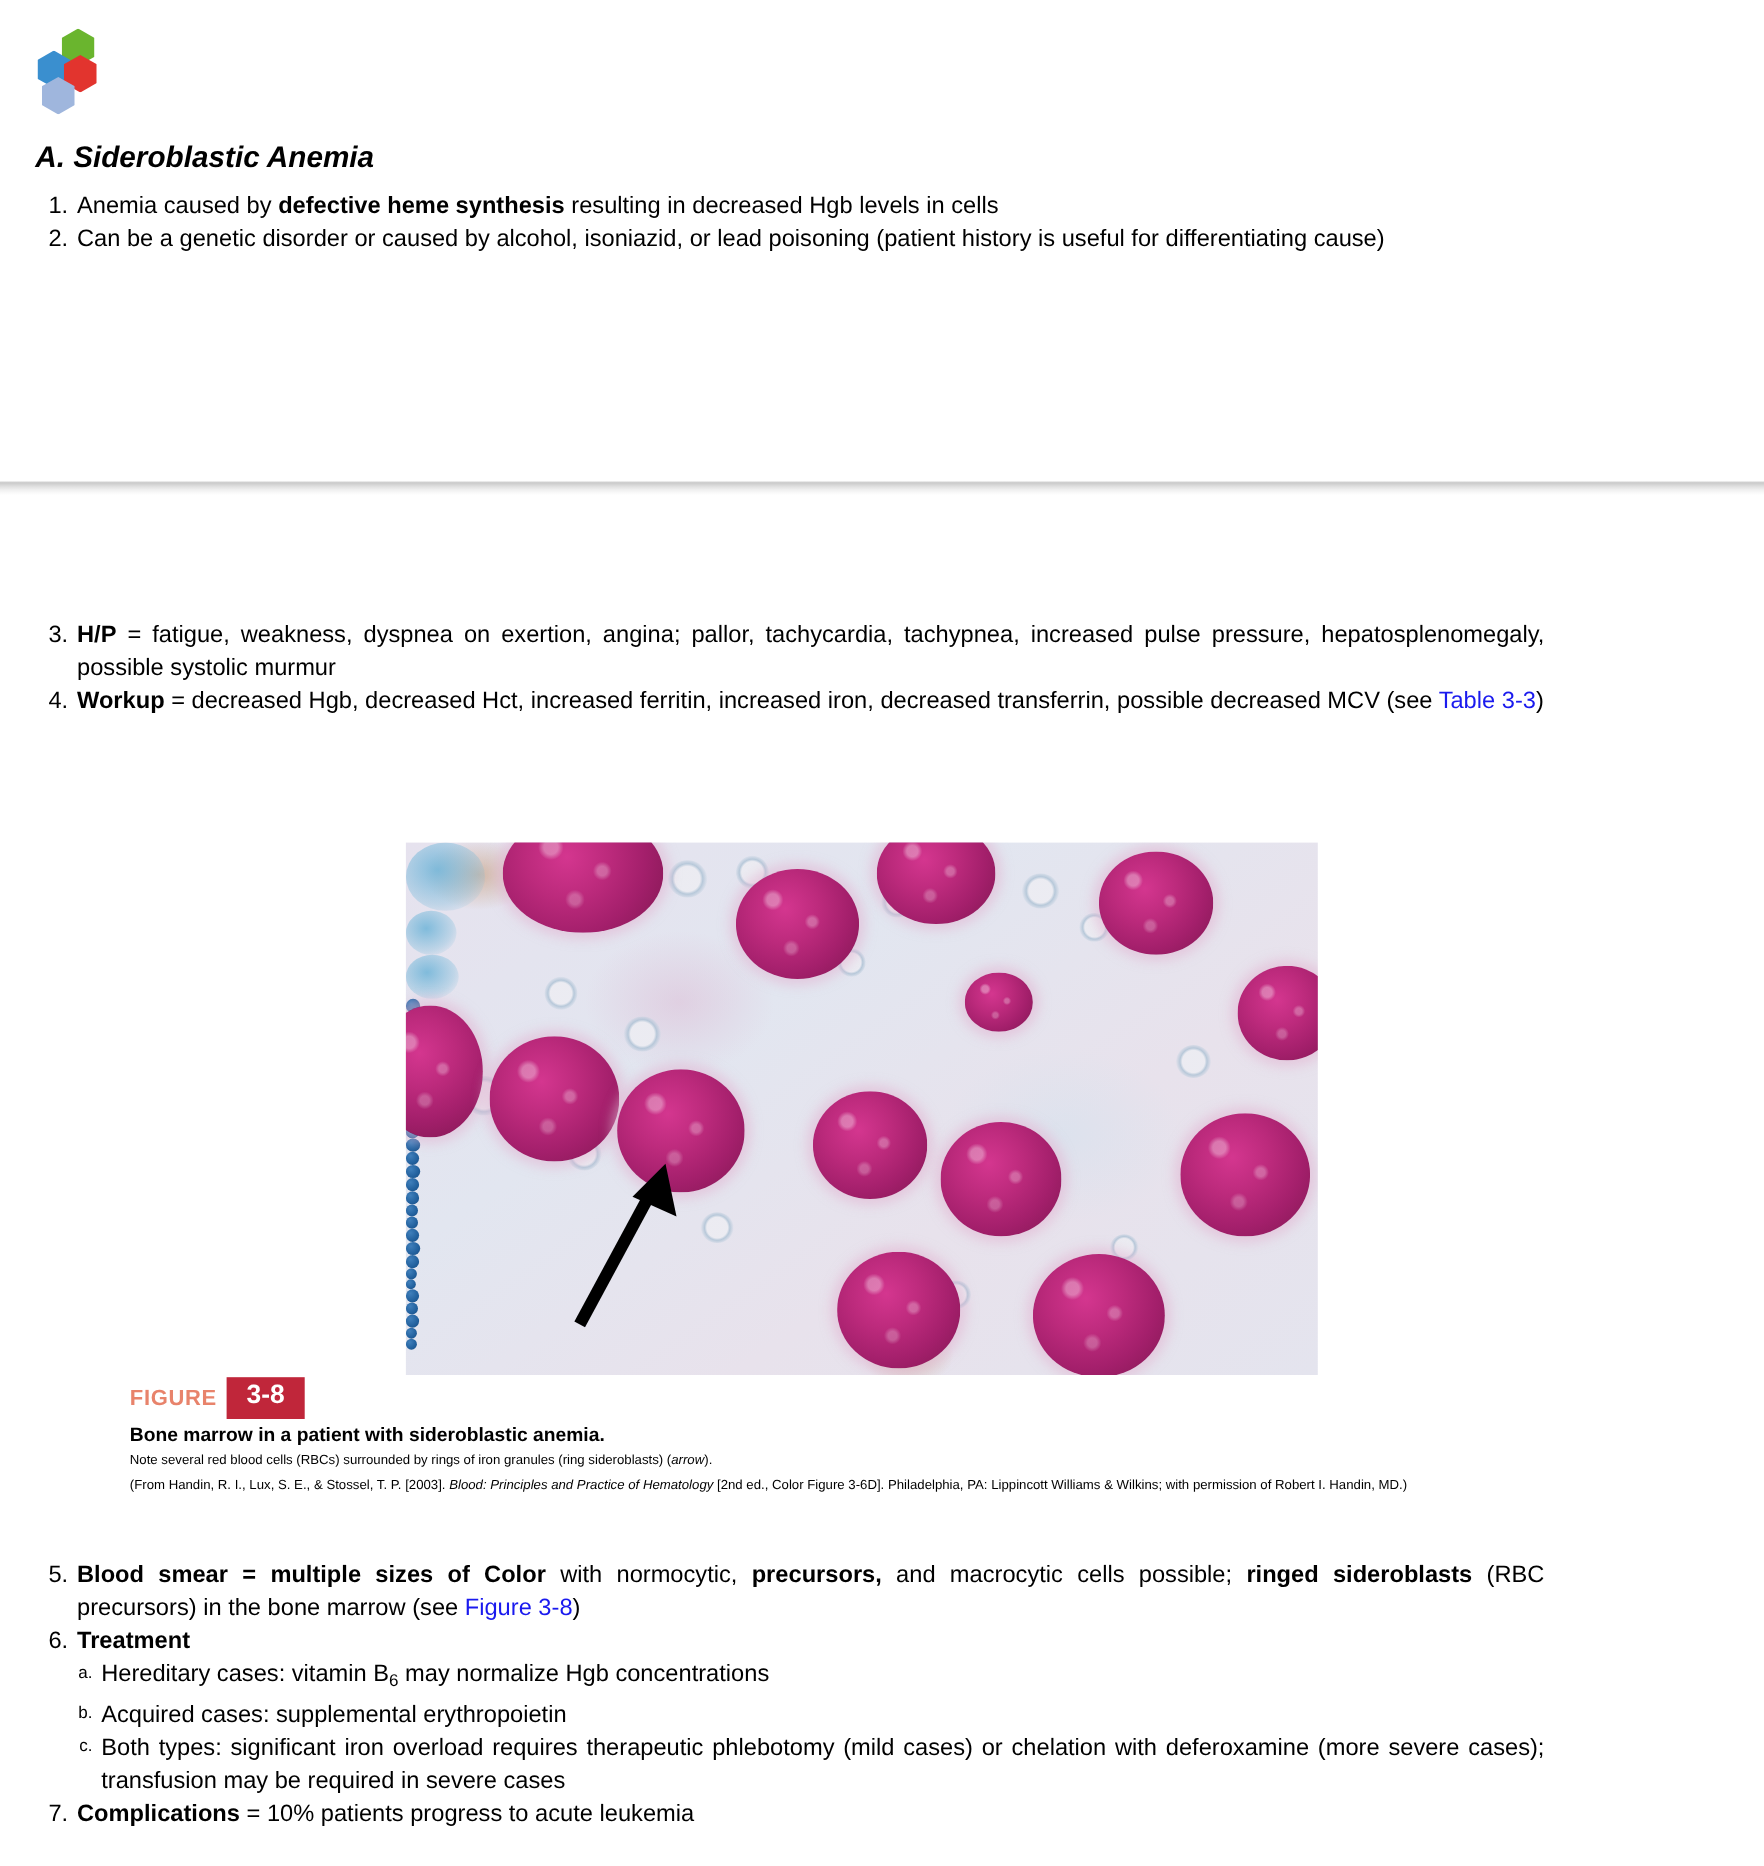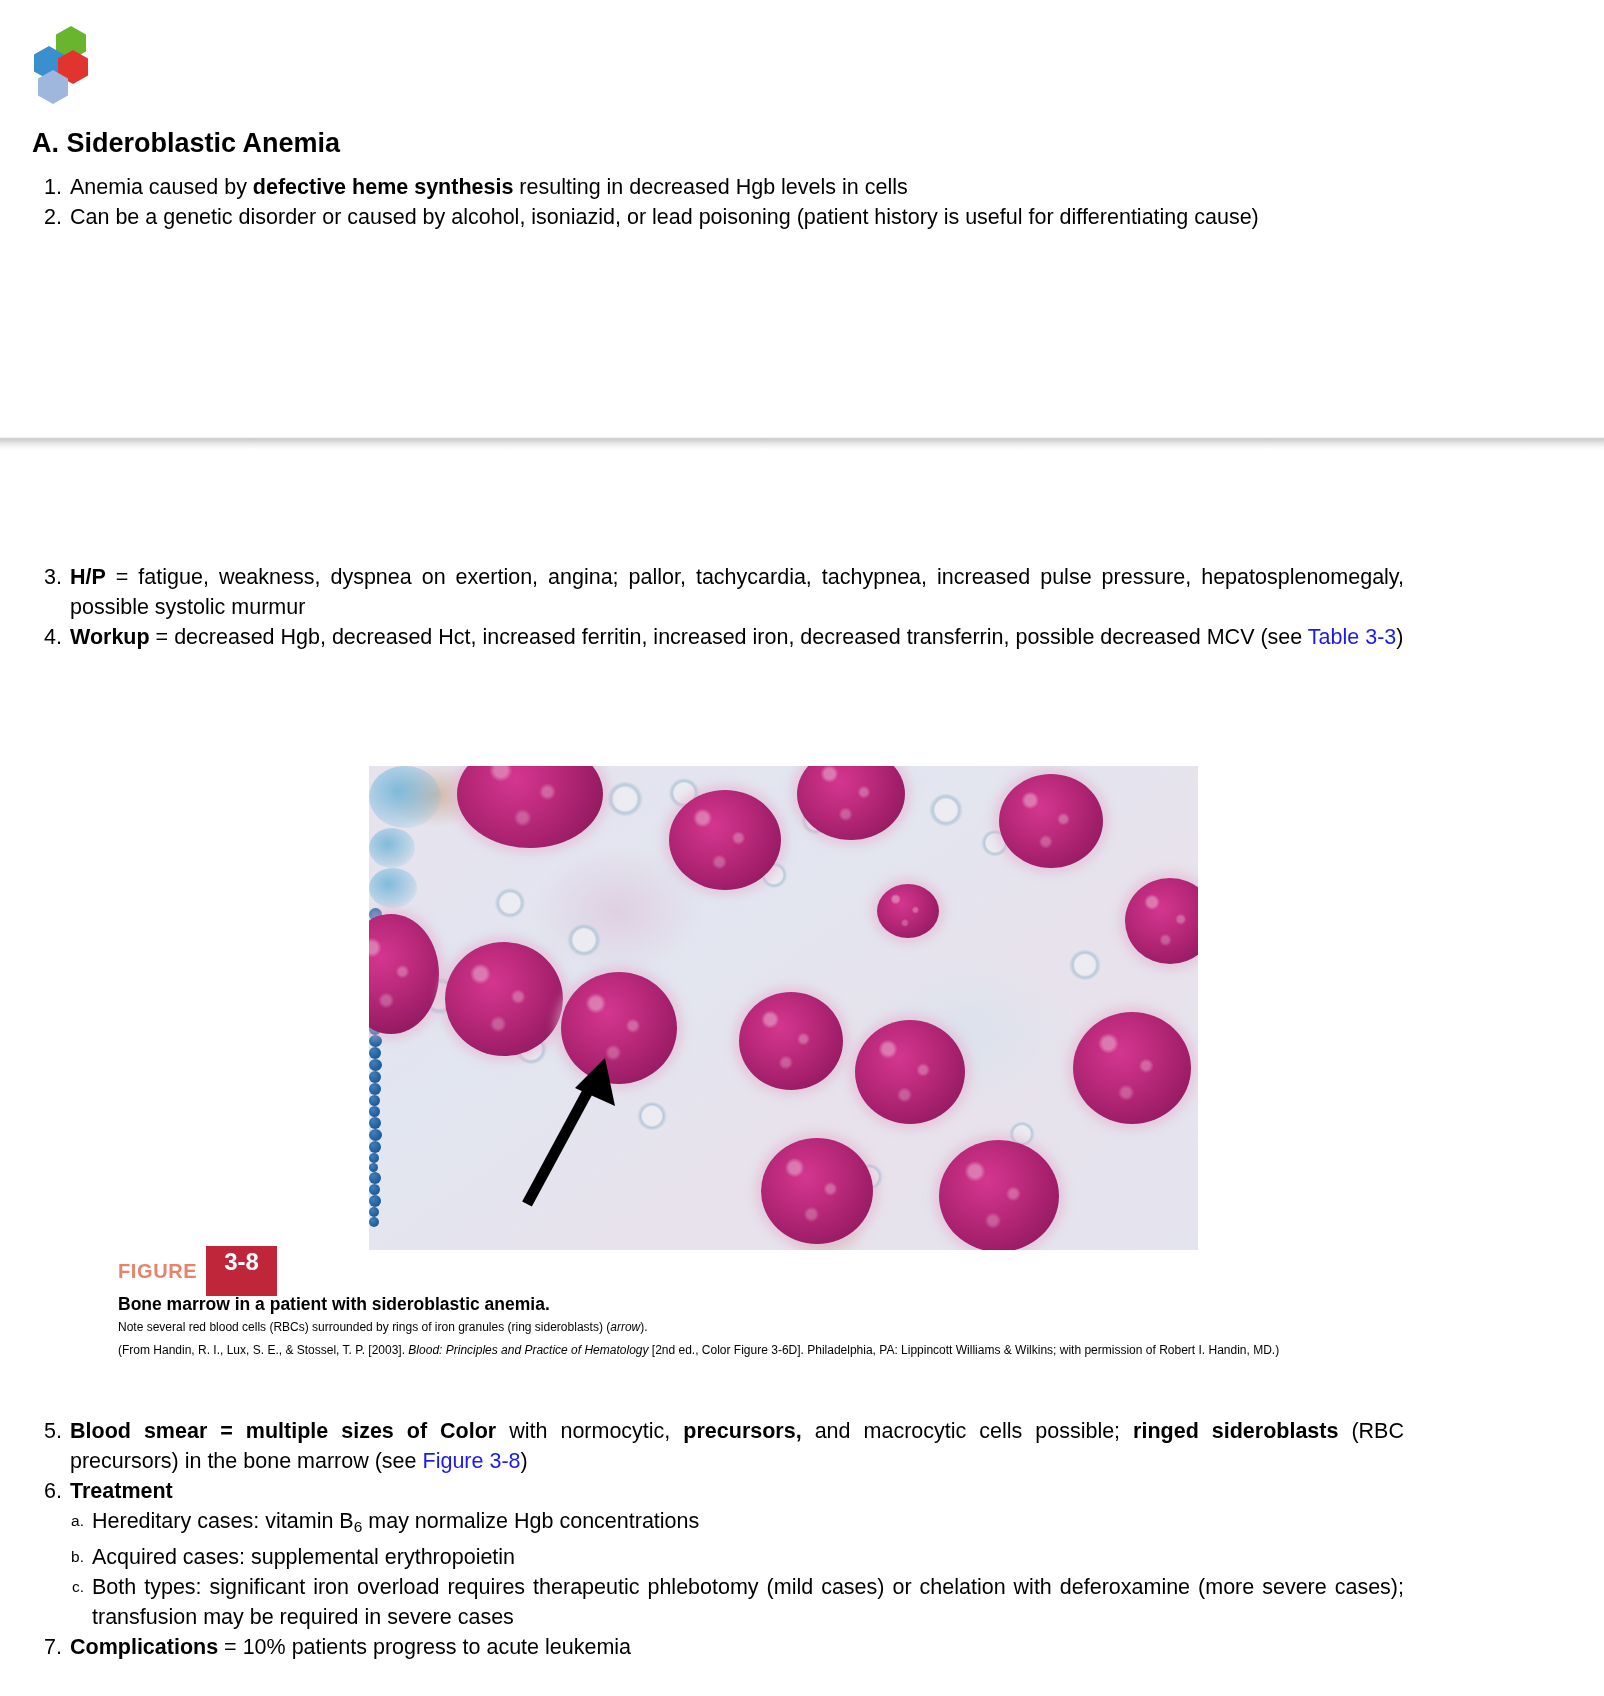--- a/index.html
+++ b/index.html
@@ -49,20 +49,21 @@
     white-space: nowrap;
   }
 
   
   .section-heading {
     position: absolute;
     left: 32px;
     top: 128px;
     font-size: 27px;
     font-weight: bold;
+    font-style: italic;
   }
 
   
   .body-block {
     position: absolute;
     font-size: 21.5px;
     line-height: 30px;
   }
   .li {
     display: flex;
@@ -183,21 +184,21 @@
     color: #e8836b;
     font-size: 20px;
     font-weight: bold;
     letter-spacing: 0.6px;
   }
   .fig-number-box {
     background: #c0263a;
     color: #ffffff;
     font-size: 24px;
     font-weight: bold;
-    padding: 2px 18px 20px 18px;
+    padding: 2px 18px 8px 18px;
     line-height: 28px;
   }
   .fig-title {
     font-size: 17.5px;
     font-weight: bold;
     margin-top: 5px;
     line-height: 23px;
   }
   .fig-note, .fig-source {
     font-size: 12px;

